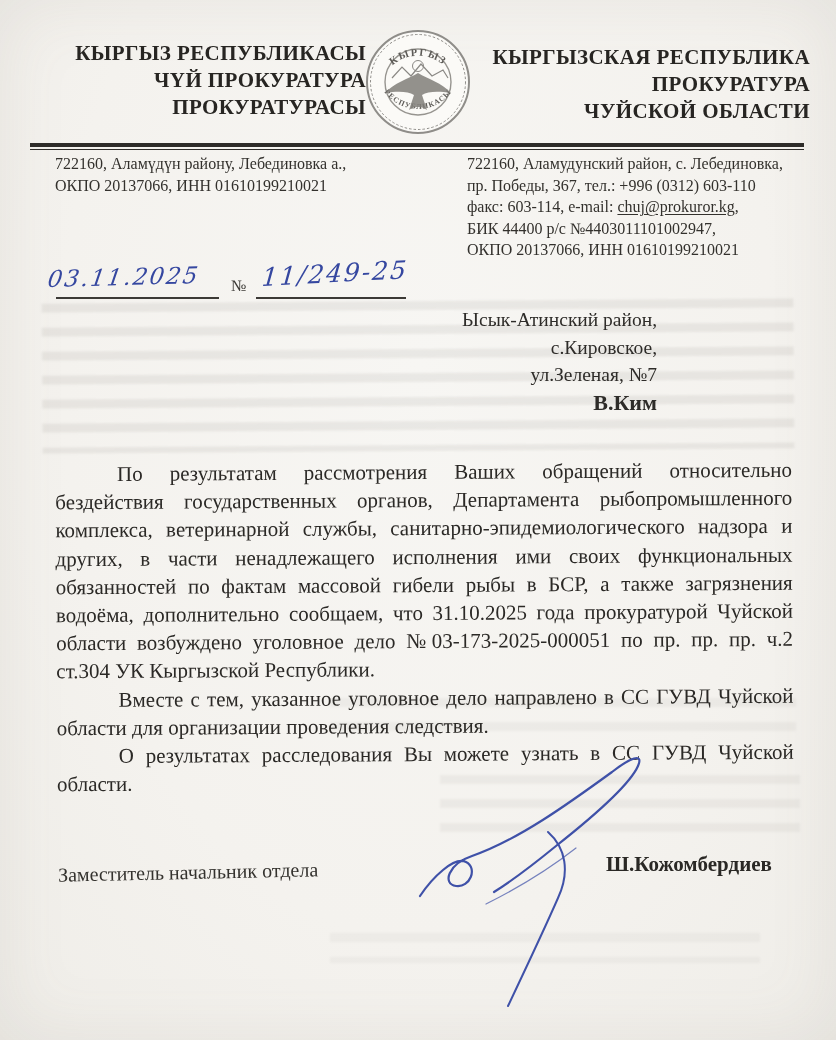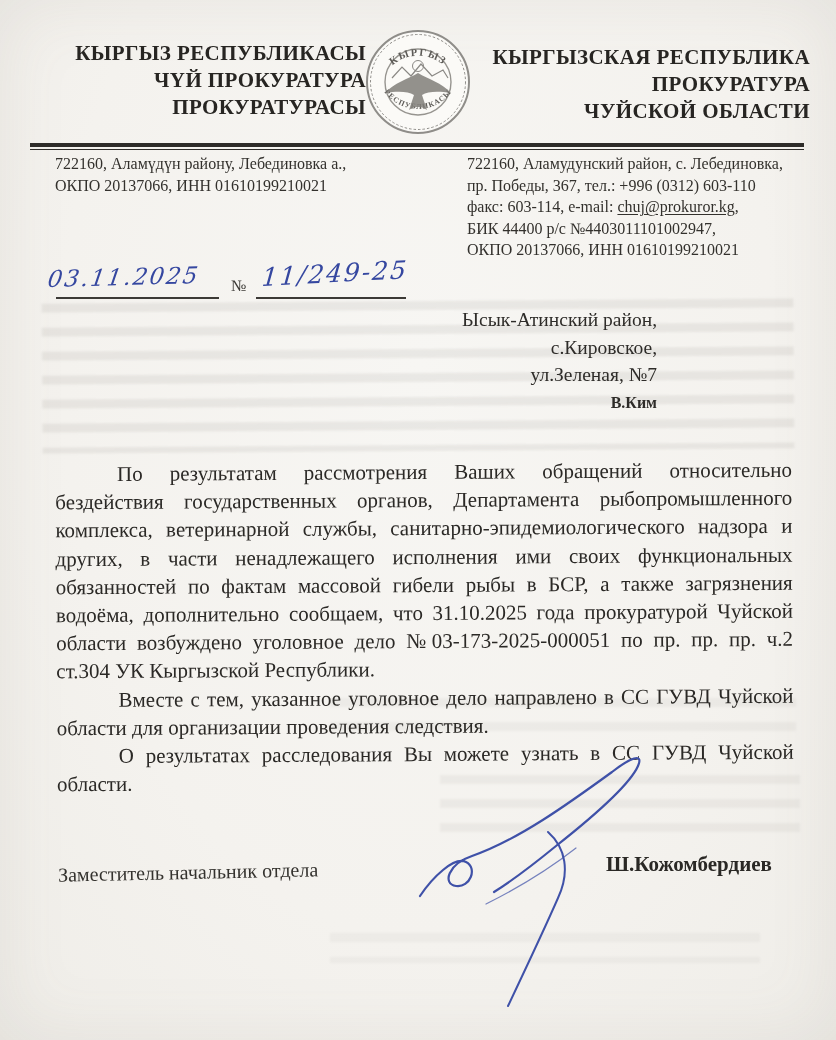--- a/index.html
+++ b/index.html
@@ -26,21 +26,21 @@
   
   .hand{font-family:"DejaVu Serif","Liberation Serif",serif;font-style:italic;color:#3547a0;}
   .ref-date{position:absolute;left:48px;top:264px;font-size:23px;letter-spacing:2px;transform:rotate(-1.5deg) skewX(-10deg);}
   .ref-no-label{position:absolute;left:231px;top:277px;font-size:16px;color:#3b3935;}
   .ref-number{position:absolute;left:262px;top:259px;font-size:25px;letter-spacing:2px;transform:rotate(-3deg) skewX(-8deg);}
   .ref-line{position:absolute;top:297px;height:2px;background:#3c3a36;}
   .ref-line.l1{left:56px;width:163px;}
   .ref-line.l2{left:256px;width:150px;}
   
   .recipient{position:absolute;left:462px;top:306px;font-size:19.5px;line-height:27.5px;color:#2e2c29;text-align:right;}
-  .recipient .name{font-weight:bold;font-size:16px;}
+  .recipient .name{font-weight:bold;font-size:22px;}
   
   .body-text{position:absolute;left:56px;top:458px;width:737px;font-size:21px;line-height:28.2px;
     text-align:justify;transform:rotate(-.35deg);color:#2b2926;}
   .body-text p{margin:0;text-indent:62px;}
   
   .position-title{position:absolute;left:58px;top:861px;font-size:20px;transform:rotate(-1.2deg);color:#34322e;}
   .signer-name{position:absolute;left:606px;top:852px;font-size:21px;font-weight:bold;color:#2a2825;}
   .signature{position:absolute;left:398px;top:738px;width:285px;height:295px;}
   
   .bleed{position:absolute;filter:blur(1.3px);pointer-events:none;

